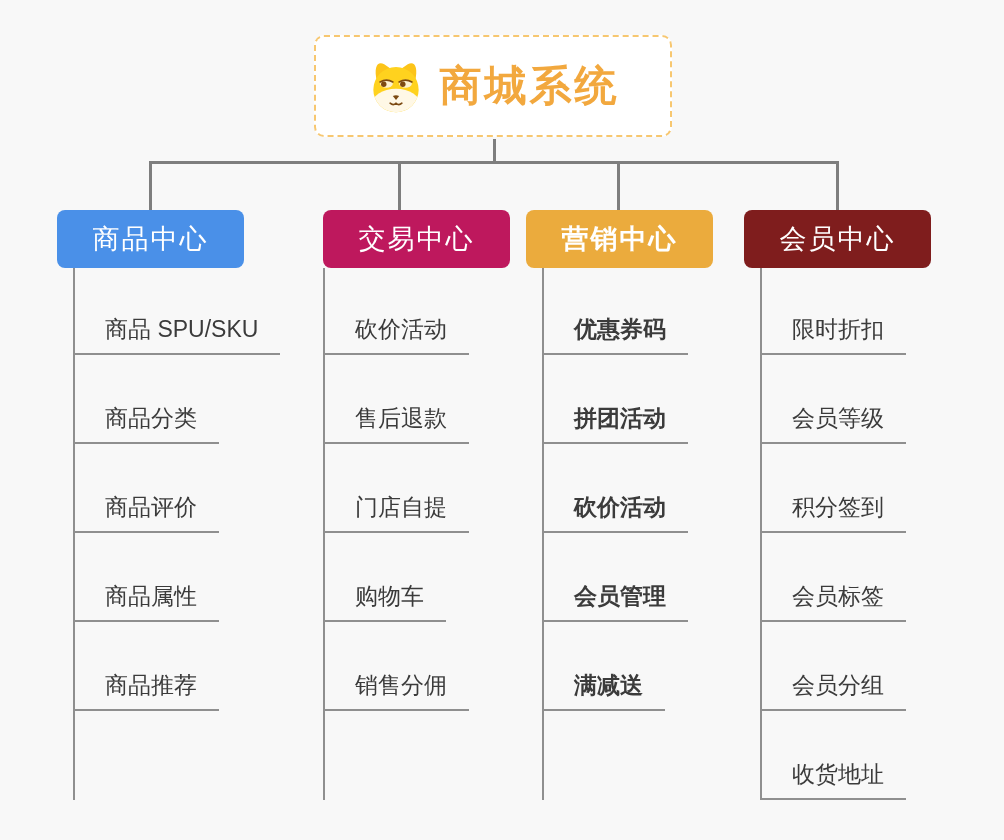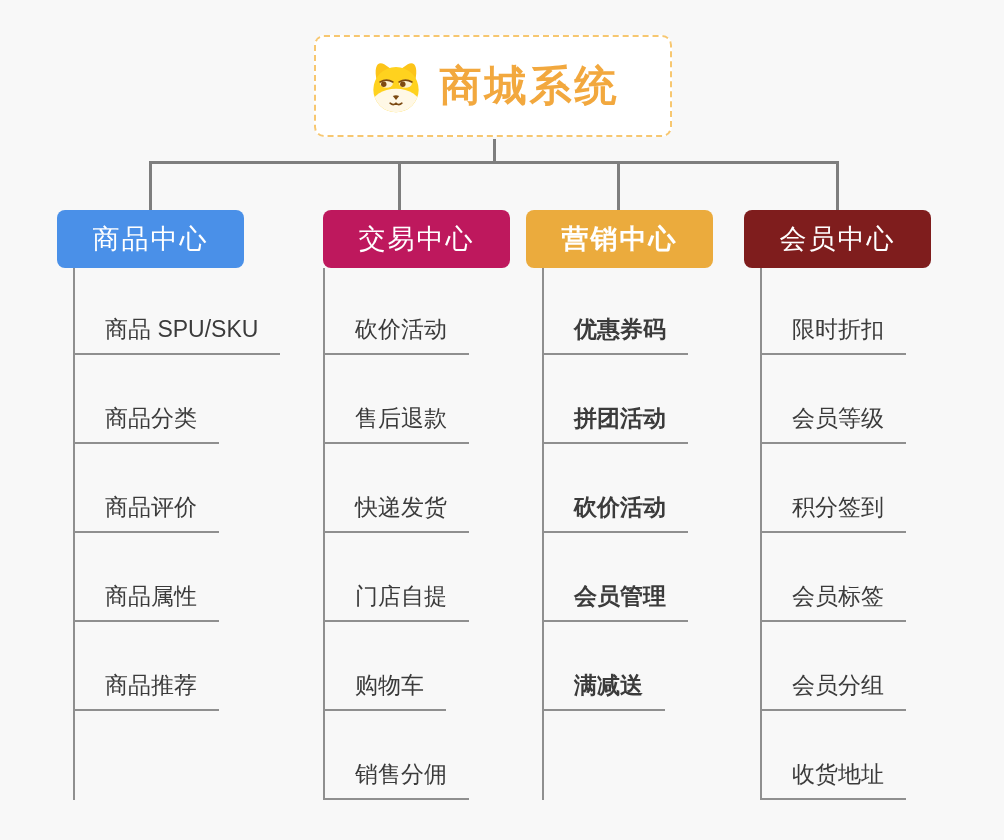--- a/index.html
+++ b/index.html
@@ -116,23 +116,20 @@
   </div>
 
   <div class="children ch-2">
     <div class="child-row">
         <div class="child">砍价活动</div>
       </div>
     <div class="child-row">
         <div class="child">售后退款</div>
       </div>
     <div class="child-row">
-        <div class="child">快递发货</div>
-      </div>
-    <div class="child-row">
         <div class="child">门店自提</div>
       </div>
     <div class="child-row">
         <div class="child">购物车</div>
       </div>
     <div class="child-row">
         <div class="child">销售分佣</div>
       </div>
   </div>
 

